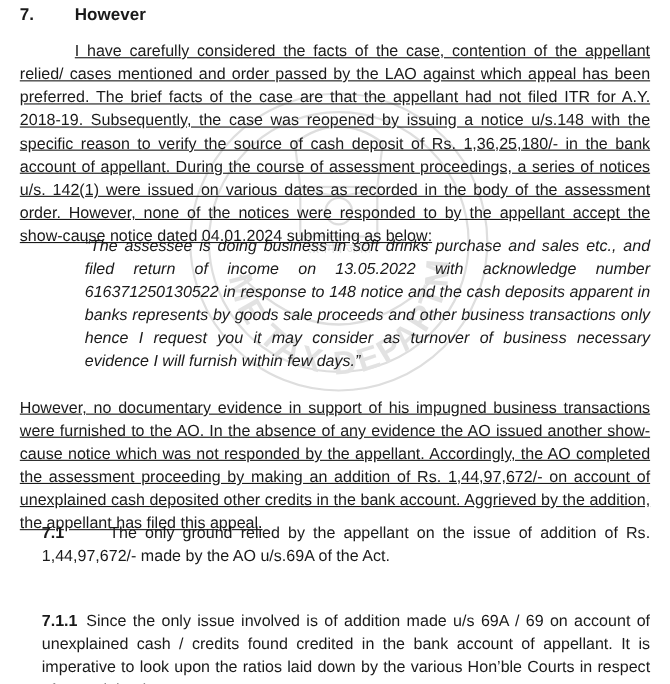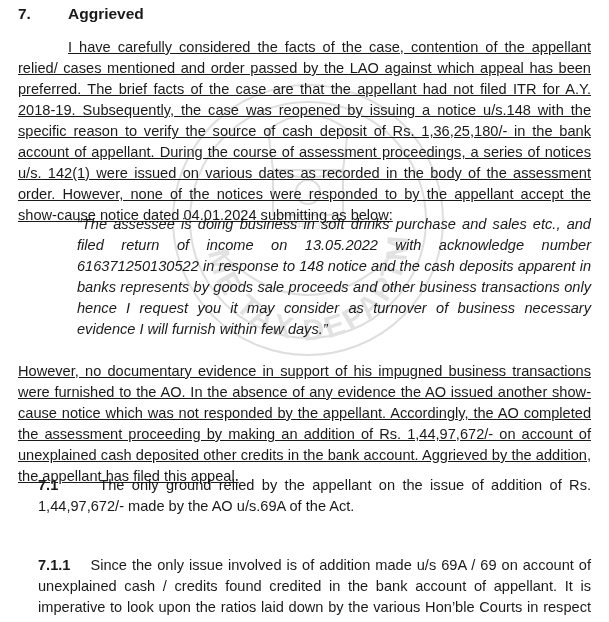--- a/index.html
+++ b/index.html
@@ -31,21 +31,21 @@
     position: absolute; left: 38px; width: 553px;
     text-align: justify; line-height: 21px;
   }
   .sub b { font-weight: bold; }
   .p1 { top: 37px; }
   .q1 { top: 214px; }
   .p2 { top: 361px; }
   .s1 { top: 475px; }
   .s2 { top: 555px; }
   .s1 .lbl { margin-right: 41px; }
-  .s2 .lbl { margin-right: 20px; }
+  .s2 .lbl { margin-right: 8px; }
 </style>
 </head>
 <body>
 
 <svg class="watermark" viewBox="0 0 300 300">
   <g fill="none" stroke="#8a8a8a" stroke-width="2">
     <circle cx="150" cy="150" r="135"></circle>
     <circle cx="150" cy="150" r="118"></circle>
     <path d="M110 60 q40 -30 80 0 l-5 40 q-35 15 -70 0 z"></path>
     <rect x="115" y="100" width="70" height="45"></rect>
@@ -57,21 +57,21 @@
   </defs>
   <text font-family="Liberation Sans, sans-serif" font-size="12" fill="#8a8a8a" x="150" y="160" text-anchor="middle">सत्यमेव जयते</text>
   <text font-family="Liberation Sans, sans-serif" font-size="30" font-weight="bold" fill="#9a9a9a" letter-spacing="3">
     <textPath href="#arcPath" startOffset="50%" text-anchor="middle">INCOME TAX DEPARTMENT</textPath>
   </text>
 </svg>
 
 <div class="page">
   <div class="heading">
     <span class="num">7.</span>
-    <span>Aggrieved</span>
+    <span>However</span>
   </div>
 
   <p class="para indent p1" style="margin:0">I have carefully considered the facts of the case, contention of the appellant relied/ cases mentioned and order passed by the LAO against which appeal has been preferred. The brief facts of the case are that the appellant had not filed ITR for A.Y. 2018-19. Subsequently, the case was reopened by issuing a notice u/s.148 with the specific reason to verify the source of cash deposit of Rs. 1,36,25,180/- in the bank account of appellant. During the course of assessment proceedings, a series of notices u/s. 142(1) were issued on various dates as recorded in the body of the assessment order.  However, none of the notices were responded to by the appellant accept the show-cause notice dated 04.01.2024 submitting as below:</p>
 
   <p class="quote q1" style="margin:0">“The assessee is doing business in soft drinks purchase and sales etc., and filed return of income on 13.05.2022 with acknowledge number 616371250130522 in response to 148 notice and the cash deposits apparent in banks represents by goods sale proceeds and other business transactions only hence I request you it may consider as turnover of business necessary evidence I will furnish within few days.”</p>
 
   <p class="para p2" style="margin:0">However, no documentary evidence in support of his impugned business transactions were furnished to the AO. In the absence of any evidence the AO issued another show-cause notice which was not responded by the appellant. Accordingly, the AO completed the assessment proceeding by making an addition of Rs. 1,44,97,672/- on account of unexplained cash deposited other credits in the bank account. Aggrieved by the addition, the appellant has filed this appeal.</p>
 
   <p class="sub s1" style="margin:0">
     <b class="lbl">7.1</b><span>The only ground relied by the appellant on the issue of addition of Rs. 1,44,97,672/- made by the AO u/s.69A of the Act.</span>

